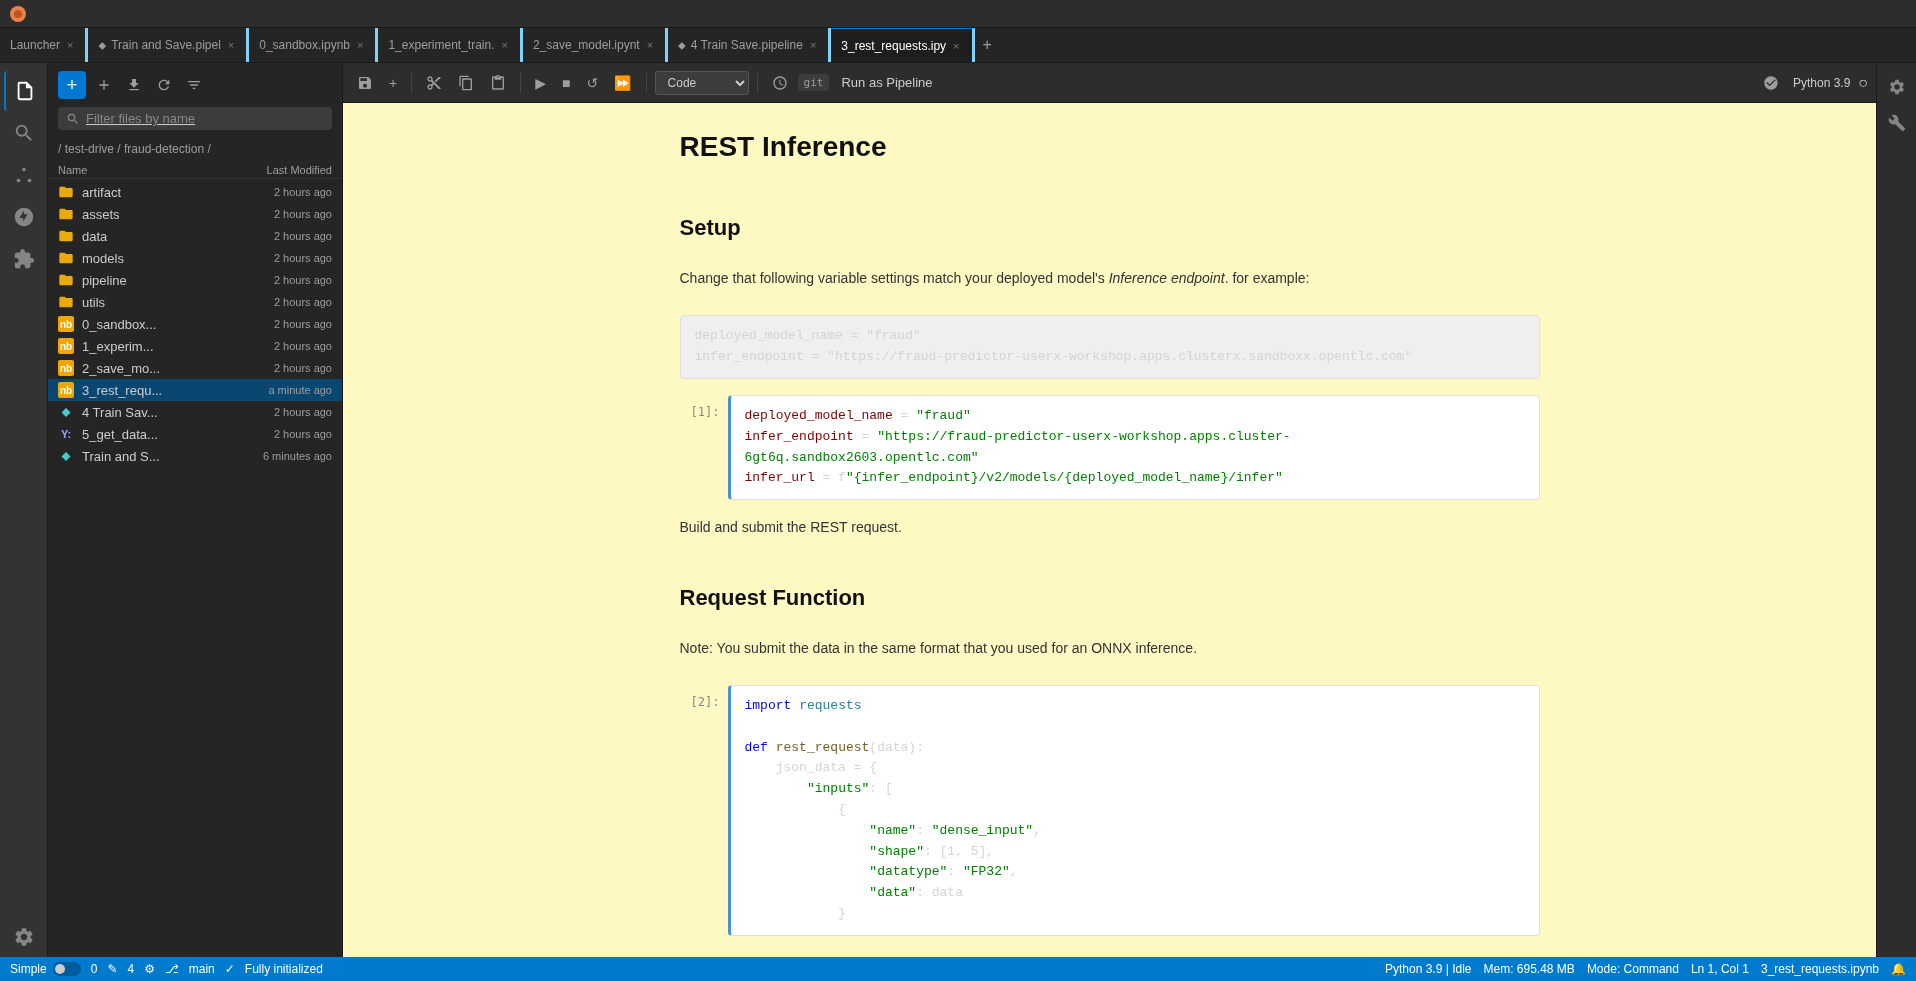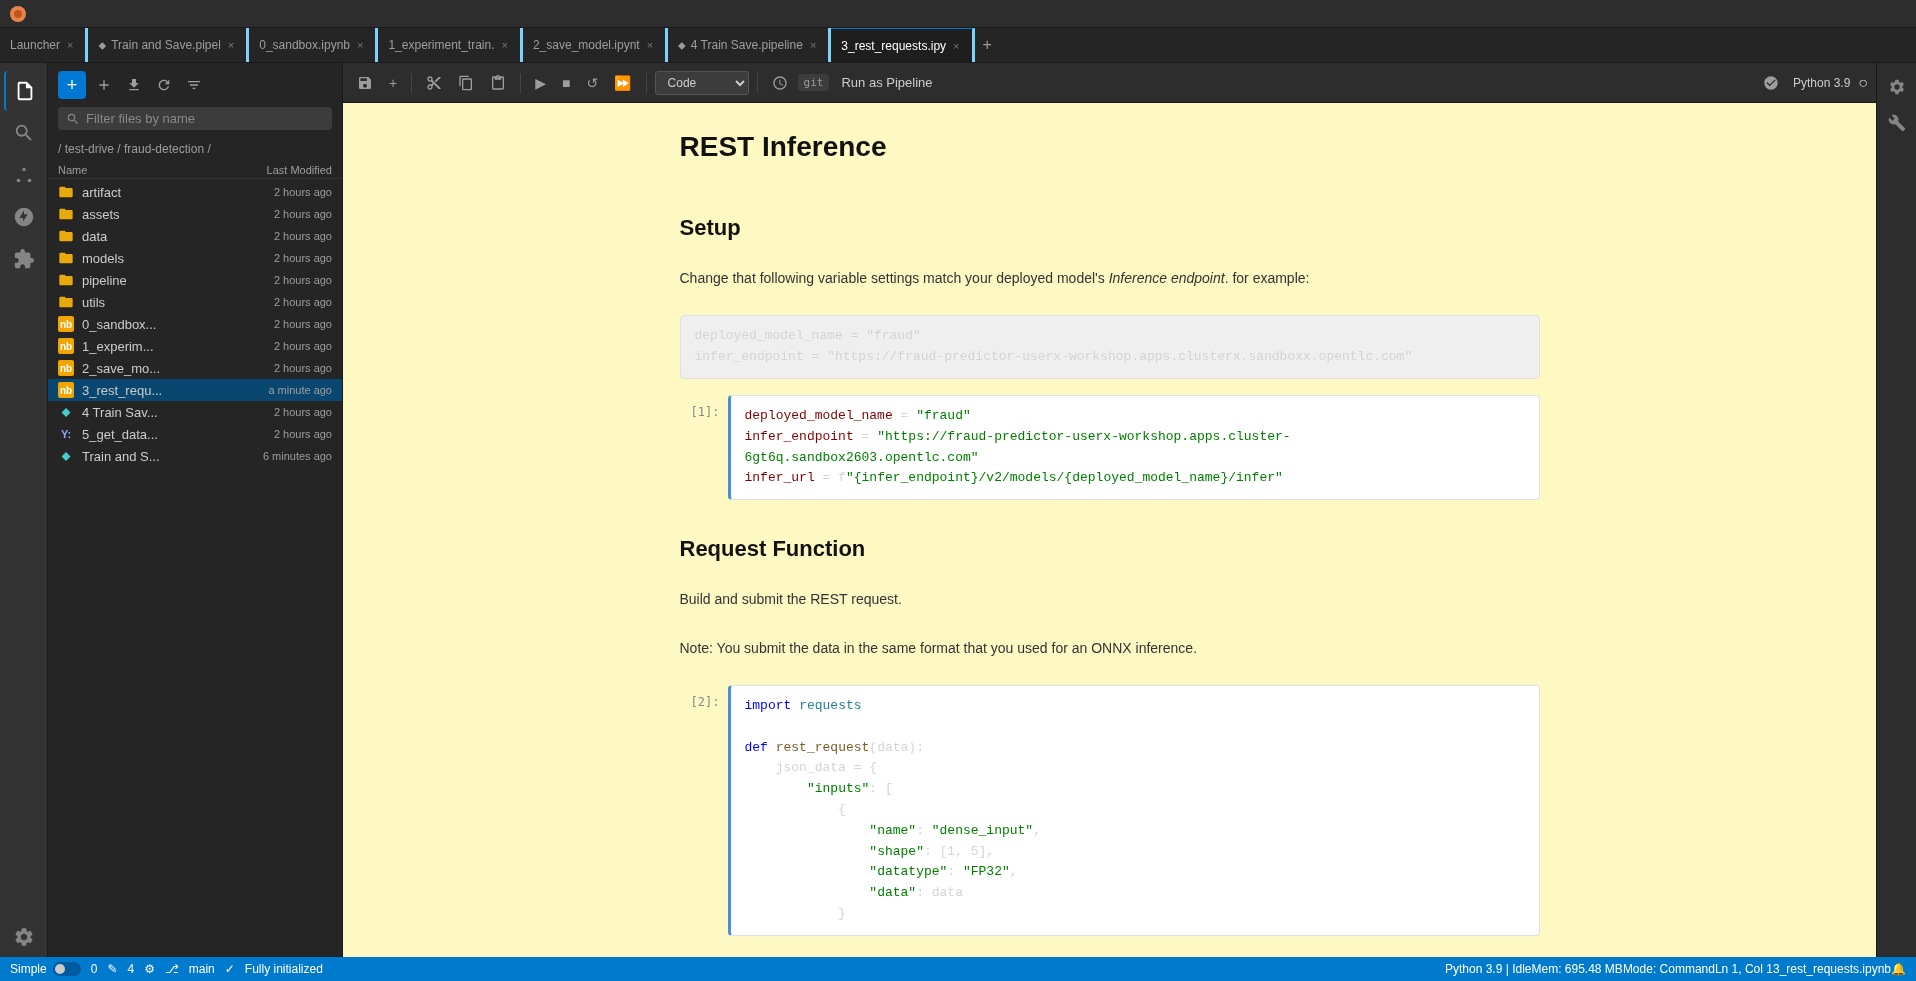--- a/index.html
+++ b/index.html
@@ -25,21 +25,21 @@
     .activity-bar { width: 48px; background: #333333; display: flex; flex-direction: column; align-items: center; padding-top: 8px; gap: 2px; border-right: 1px solid #1a1a1a; flex-shrink: 0; }
     .activity-icon { width: 40px; height: 40px; display: flex; align-items: center; justify-content: center; cursor: pointer; color: #858585; font-size: 20px; border-radius: 4px; position: relative; }
     .activity-icon.active { color: #ffffff; border-left: 2px solid #007acc; }
 
     
     .sidebar { width: 295px; background: #252526; border-right: 1px solid #1a1a1a; display: flex; flex-direction: column; flex-shrink: 0; overflow: hidden; }
     .sidebar-header { padding: 8px 10px 4px; display: flex; align-items: center; gap: 6px; }
     .sidebar-new-btn { background: #0078d4; color: white; border: none; width: 28px; height: 28px; border-radius: 4px; cursor: pointer; font-size: 18px; display: flex; align-items: center; justify-content: center; }
     .sidebar-icon-btn { background: none; border: none; color: #9d9d9d; cursor: pointer; font-size: 16px; width: 24px; height: 24px; display: flex; align-items: center; justify-content: center; }
     .sidebar-search { display: flex; align-items: center; margin: 4px 10px 8px; background: #3c3c3c; border-radius: 4px; padding: 4px 8px; gap: 6px; }
-    .sidebar-search input { background: none; border: none; outline: none; color: #cccccc; font-size: 13px; flex: 1; }
+    .sidebar-search input { background: none; border: none; outline: none; color: #cccccc; font-size: 13px; flex: 1; text-decoration: underline; }
     .sidebar-search input::placeholder { color: #888; }
     .sidebar-path { padding: 4px 10px 6px; font-size: 12px; color: #9d9d9d; }
     .file-list { flex: 1; overflow-y: auto; }
     .file-list-header { display: flex; padding: 2px 10px; font-size: 11px; color: #9d9d9d; border-bottom: 1px solid #333; margin-bottom: 2px; }
     .file-list-header .col-name { flex: 1; }
     .file-list-header .col-modified { width: 110px; text-align: right; }
     .file-item { display: flex; align-items: center; padding: 3px 10px; cursor: pointer; gap: 8px; }
     .file-item.active { background: #094771; }
     .file-item .file-icon { width: 16px; height: 16px; flex-shrink: 0; display: flex; align-items: center; justify-content: center; }
     .file-item .file-name { flex: 1; font-size: 13px; color: #cccccc; overflow: hidden; text-overflow: ellipsis; white-space: nowrap; }
@@ -77,21 +77,21 @@
     ::-webkit-scrollbar-track { background: #1e1e1e; }
     ::-webkit-scrollbar-thumb { background: #424242; border-radius: 4px; }
 
     
     .right-bar { width: 40px; background: #2d2d2d; display: flex; flex-direction: column; align-items: center; padding-top: 8px; gap: 4px; border-left: 1px solid #1a1a1a; flex-shrink: 0; }
     .right-icon { width: 32px; height: 32px; display: flex; align-items: center; justify-content: center; cursor: pointer; color: #858585; font-size: 16px; border-radius: 4px; }
 
     
     .status-bar { height: 24px; background: #007acc; display: flex; align-items: center; padding: 0 10px; gap: 12px; flex-shrink: 0; font-size: 12px; color: #ffffff; }
     .status-left { display: flex; gap: 10px; align-items: center; }
-    .status-right { margin-left: auto; display: flex; align-items: center; }
+    .status-right { margin-left: auto; display: flex; gap: 12px; align-items: center; }
     .status-toggle { display: flex; align-items: center; gap: 6px; }
     .toggle-pill { width: 28px; height: 14px; background: #005a9e; border-radius: 7px; display: flex; align-items: center; padding: 2px; }
     .toggle-dot { width: 10px; height: 10px; background: #ccc; border-radius: 50%; }
 
     
     .notebook-content::-webkit-scrollbar-track { background: #f0f0f0; }
     .notebook-content::-webkit-scrollbar-thumb { background: #ccc; }
   </style>
 </head>
 <body>
@@ -396,25 +396,25 @@
         <div class="nb-code-cell">
           <div class="cell-label">[1]:</div>
           <div class="code-block editable-cell">
             <div><span class="var">deployed_model_name</span> = <span class="str">"fraud"</span></div>
             <div><span class="var">infer_endpoint</span> = <span class="str">"https://fraud-predictor-userx-workshop.apps.cluster-6gt6q.sandbox2603.opentlc.com"</span></div>
             <div><span class="var">infer_url</span> = f<span class="str">"{infer_endpoint}/v2/models/{deployed_model_name}/infer"</span></div>
           </div>
         </div>
 
         <div class="nb-markdown">
+          <p>Build and submit the REST request.</p>
+        </div>
+
+        <div class="nb-markdown">
           <h2>Request Function</h2>
-        </div>
-
-        <div class="nb-markdown">
-          <p>Build and submit the REST request.</p>
         </div>
 
         <div class="nb-markdown">
           <p>Note: You submit the data in the same format that you used for an ONNX inference.</p>
         </div>
 
         <div class="nb-code-cell">
           <div class="cell-label">[2]:</div>
           <div class="code-block editable-cell">
             <div><span class="import-kw">import</span> <span style="color:#267f99;">requests</span></div>

